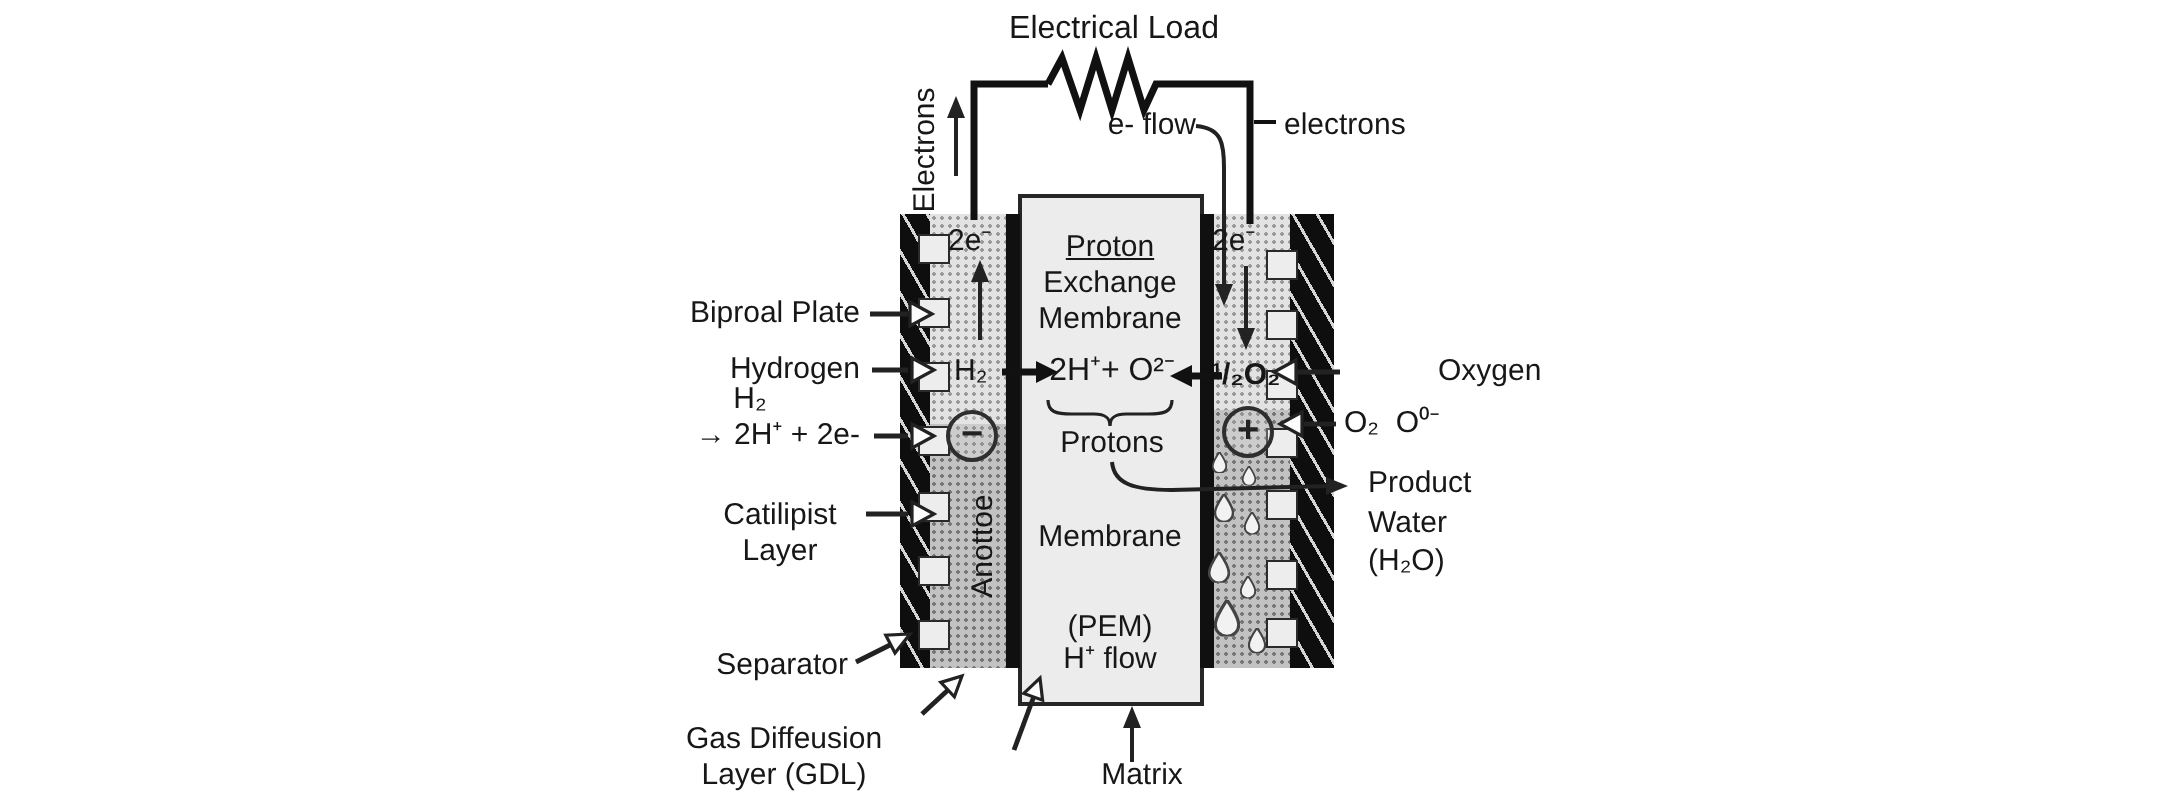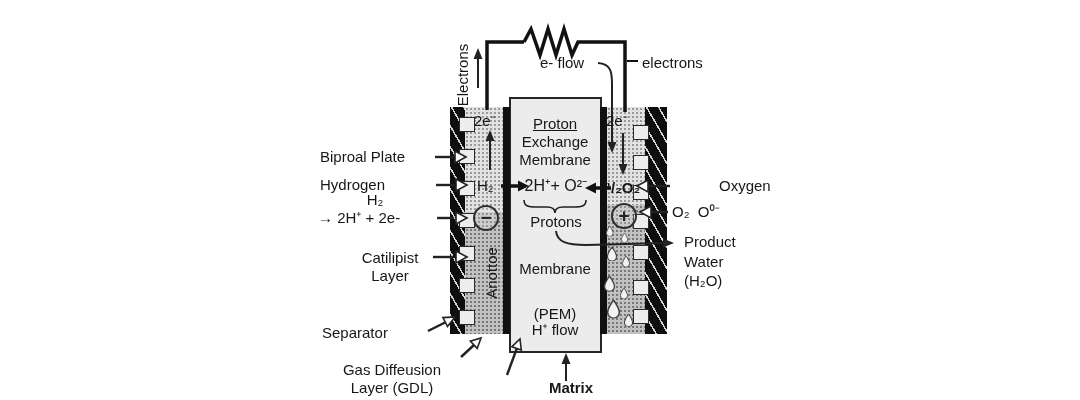--- a/index.html
+++ b/index.html
@@ -5,21 +5,21 @@
   html,body{margin:0;padding:0;}
   #stage{
     position:relative; width:1080px; height:400px; background:#ffffff;
     font-family:"Liberation Sans", sans-serif; color:#171717; overflow:hidden;
   }
   .lbl{
     position:absolute; font-size:15px; line-height:1.2; color:#171717;
     white-space:nowrap;
   }
   .center{text-align:center;}
-  .right{}
+  .right{text-align:right;}
   .rot{transform:rotate(-90deg); transform-origin:center center; text-align:center;}
   .layer{position:absolute;}
   .plate{
     background-color:#0e0e0e;
     background-image:repeating-linear-gradient(60deg, rgba(0,0,0,0) 0 9px, rgba(235,235,235,.9) 9px 10.5px);
   }
   .gdl{
     background-color:#e2e2e2;
     background-image:radial-gradient(#9a9a9a 0.8px, rgba(0,0,0,0) 0.9px);
     background-size:4px 4px;
@@ -162,20 +162,21 @@
       <use href="#drop" x="0" y="0" width="10" height="14" transform="translate(621,233) scale(0.7)"></use>
       <use href="#drop" x="0" y="0" width="10" height="14" transform="translate(607,247) scale(1.0)"></use>
       <use href="#drop" x="0" y="0" width="10" height="14" transform="translate(622,256) scale(0.8)"></use>
       <use href="#drop" x="0" y="0" width="10" height="14" transform="translate(604,276) scale(1.1)"></use>
       <use href="#drop" x="0" y="0" width="10" height="14" transform="translate(620,288) scale(0.8)"></use>
       <use href="#drop" x="0" y="0" width="10" height="14" transform="translate(607,300) scale(1.3)"></use>
       <use href="#drop" x="0" y="0" width="10" height="14" transform="translate(624,314) scale(0.9)"></use>
     </g>
   </svg>
 
+  <div class="lbl center" style="left:477px;top:5px;width:160px;font-size:16px;">Electrical Load</div>
   <div class="lbl rot" style="left:418px;top:66px;width:90px;">Electrons</div>
   <div class="lbl right" style="left:540px;top:54px;width:58px;">e- flow</div>
   <div class="lbl" style="left:642px;top:54px;">electrons</div>
 
   <div class="lbl" style="left:474px;top:112px;">2e⁻</div>
   <div class="lbl" style="left:477px;top:177px;">H₂</div>
   <div class="lbl rot" style="left:437px;top:264px;width:110px;">Anottoe</div>
 
   <div class="lbl" style="left:606px;top:112px;">2e⁻</div>
   <div class="lbl" style="left:606px;top:179px;font-weight:bold;">¹/₂O₂</div>
@@ -193,21 +194,21 @@
   <div class="lbl right" style="left:320px;top:148px;width:110px;">Biproal Plate</div>
   <div class="lbl center" style="left:350px;top:191px;width:50px;">H₂</div>
   <div class="lbl right" style="left:318px;top:209px;width:112px;">→ 2H⁺ + 2e-</div>
   <div class="lbl center" style="left:340px;top:249px;width:100px;">Catilipist</div>
   <div class="lbl center" style="left:340px;top:267px;width:100px;">Layer</div>
   <div class="lbl right" style="left:322px;top:324px;width:102px;">Separator</div>
 
   <div class="lbl center" style="left:332px;top:361px;width:120px;">Gas Diffeusion</div>
   <div class="lbl center" style="left:332px;top:379px;width:120px;text-align:center;">Layer (GDL)</div>
   <div class="lbl center" style="left:457px;top:400px;width:80px;">Catalyst</div>
-  <div class="lbl center" style="left:531px;top:379px;width:80px;font-weight:bold;">Matrix</div>
+  <div class="lbl center" style="left:531px;top:379px;width:80px;">Matrix</div>
 
   <div class="lbl" style="left:674px;top:177px;margin-left:45px;">Oxygen</div>
   <div class="lbl sp" style="left:672px;top:203px;">O₂  O⁰⁻</div>
   <div class="lbl" style="left:684px;top:233px;">Product</div>
   <div class="lbl" style="left:684px;top:253px;">Water</div>
   <div class="lbl" style="left:684px;top:272px;">(H₂O)</div>
 
 </div>
 
 </body></html>

